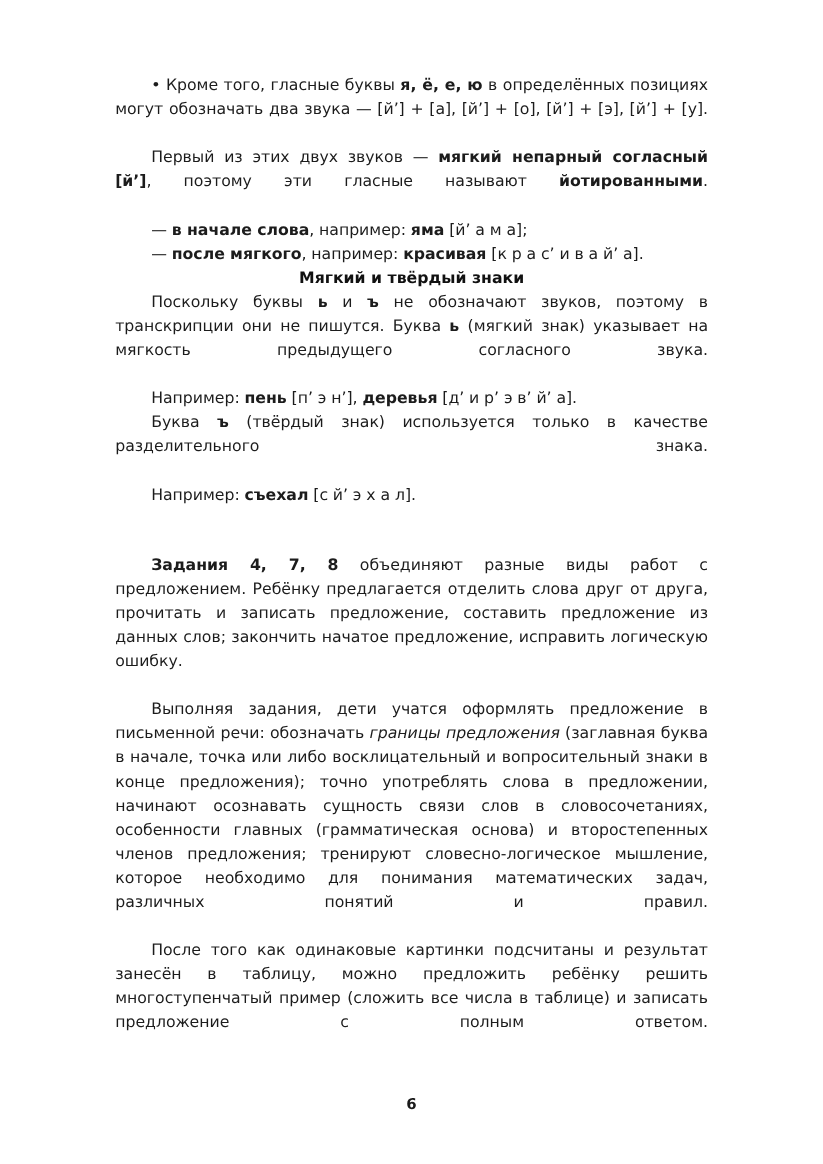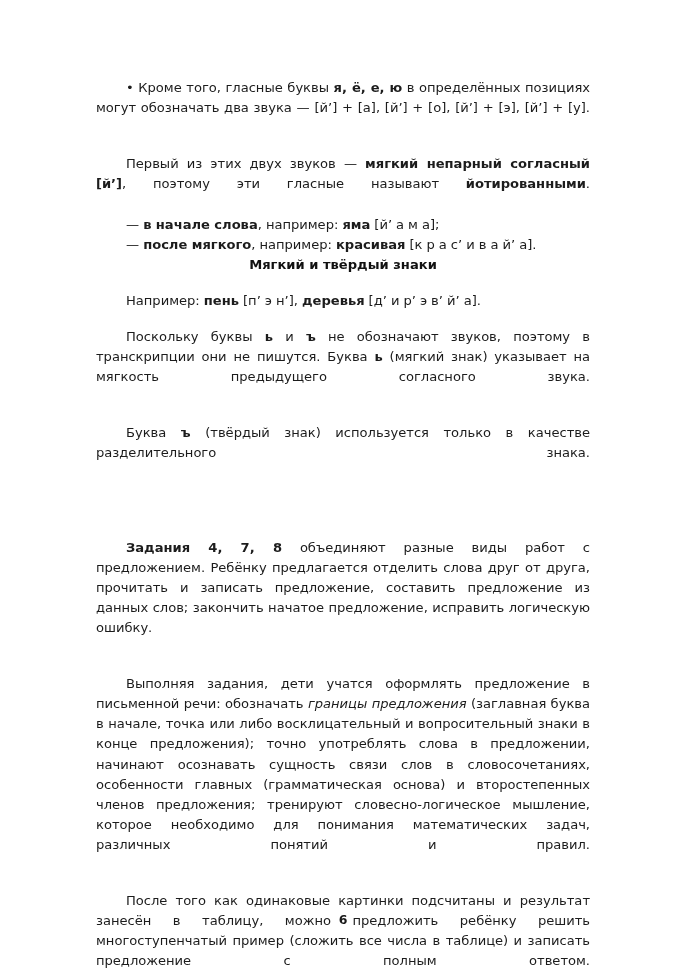--- a/index.html
+++ b/index.html
@@ -39,21 +39,20 @@
     text-align: justify;
     text-justify: inter-word;
     margin: 0;
     color: #1c1c1c;
     letter-spacing: -0.02px;
     word-spacing: -0.1px;
   }
 
   .block.indent {
     text-indent: 30px;
-    margin-top: 16px;
   }
 
   .heading {
     font-size: 13.1px;
     line-height: 20.1px;
     font-weight: bold;
     margin: 0;
     text-align: center;
     color: #111111;
   }
@@ -98,26 +97,27 @@
     <p class="block indent"><span>Первый из этих двух звуков — </span><b>мягкий непарный согласный [й’]</b><span>, поэтому эти гласные называют </span><b>йотированными</b><span>.</span></p>
 
 
     <p class="block dash-line nolast"><span>— </span><b>в начале слова</b><span>, например: </span><b>яма</b><span> [й’ а м а];</span></p>
 
 
     <p class="block dash-line nolast"><span>— </span><b>после мягкого</b><span>, например: </span><b>красивая</b><span> [к р а с’ и в а й’ а].</span></p>
 
     <p class="heading">Мягкий и твёрдый знаки</p>
 
+    <p class="block indent"><span>Поскольку буквы </span><b>ь</b><span> и </span><b>ъ</b><span> не обозначают звуков, поэтому в транскрипции они не пишутся. Буква </span><b>ь</b><span> (мягкий знак) указывает на мягкость предыдущего согласного звука.</span></p>
+
     <p class="block indent nolast"><span>Например: </span><b>пень</b><span> [п’ э н’], </span><b>деревья</b><span> [д’ и р’ э в’ й’ а].</span></p>
-
-    <p class="block indent"><span>Поскольку буквы </span><b>ь</b><span> и </span><b>ъ</b><span> не обозначают звуков, поэтому в транскрипции они не пишутся. Буква </span><b>ь</b><span> (мягкий знак) указывает на мягкость предыдущего согласного звука.</span></p>
 
     <p class="block indent"><span>Буква </span><b>ъ</b><span> (твёрдый знак) используется только в качестве разделительного знака.</span></p>
 
+    <p class="block indent nolast"><span>Например: </span><b>съехал</b><span> [с й’ э х а л].</span></p>
 
     <div class="gap-large"></div>
 
     <p class="block indent"><b>Задания 4, 7, 8</b><span> объединяют разные виды работ с предложением. Ребёнку предлагается отделить слова друг от друга, прочитать и записать предложение, составить предложение из данных слов; закончить начатое предложение, исправить логическую ошибку.</span></p>
 
     <p class="block indent"><span>Выполняя задания, дети учатся оформлять предложение в письменной речи: обозначать </span><i>границы предложения</i><span> (заглавная буква в начале, точка или либо восклицательный и вопросительный знаки в конце предложения); точно употреблять слова в предложении, начинают осознавать сущность связи слов в словосочетаниях, особенности главных (грамматическая основа) и второстепенных членов предложения; тренируют словесно-логическое мышление, которое необходимо для понимания математических задач, различных понятий и правил.</span></p>
 
 
     <p class="block indent"><span>После того как одинаковые картинки подсчитаны и результат занесён в таблицу, можно предложить ребёнку решить многоступенчатый пример (сложить все числа в таблице) и записать предложение с полным ответом.</span></p>
 

